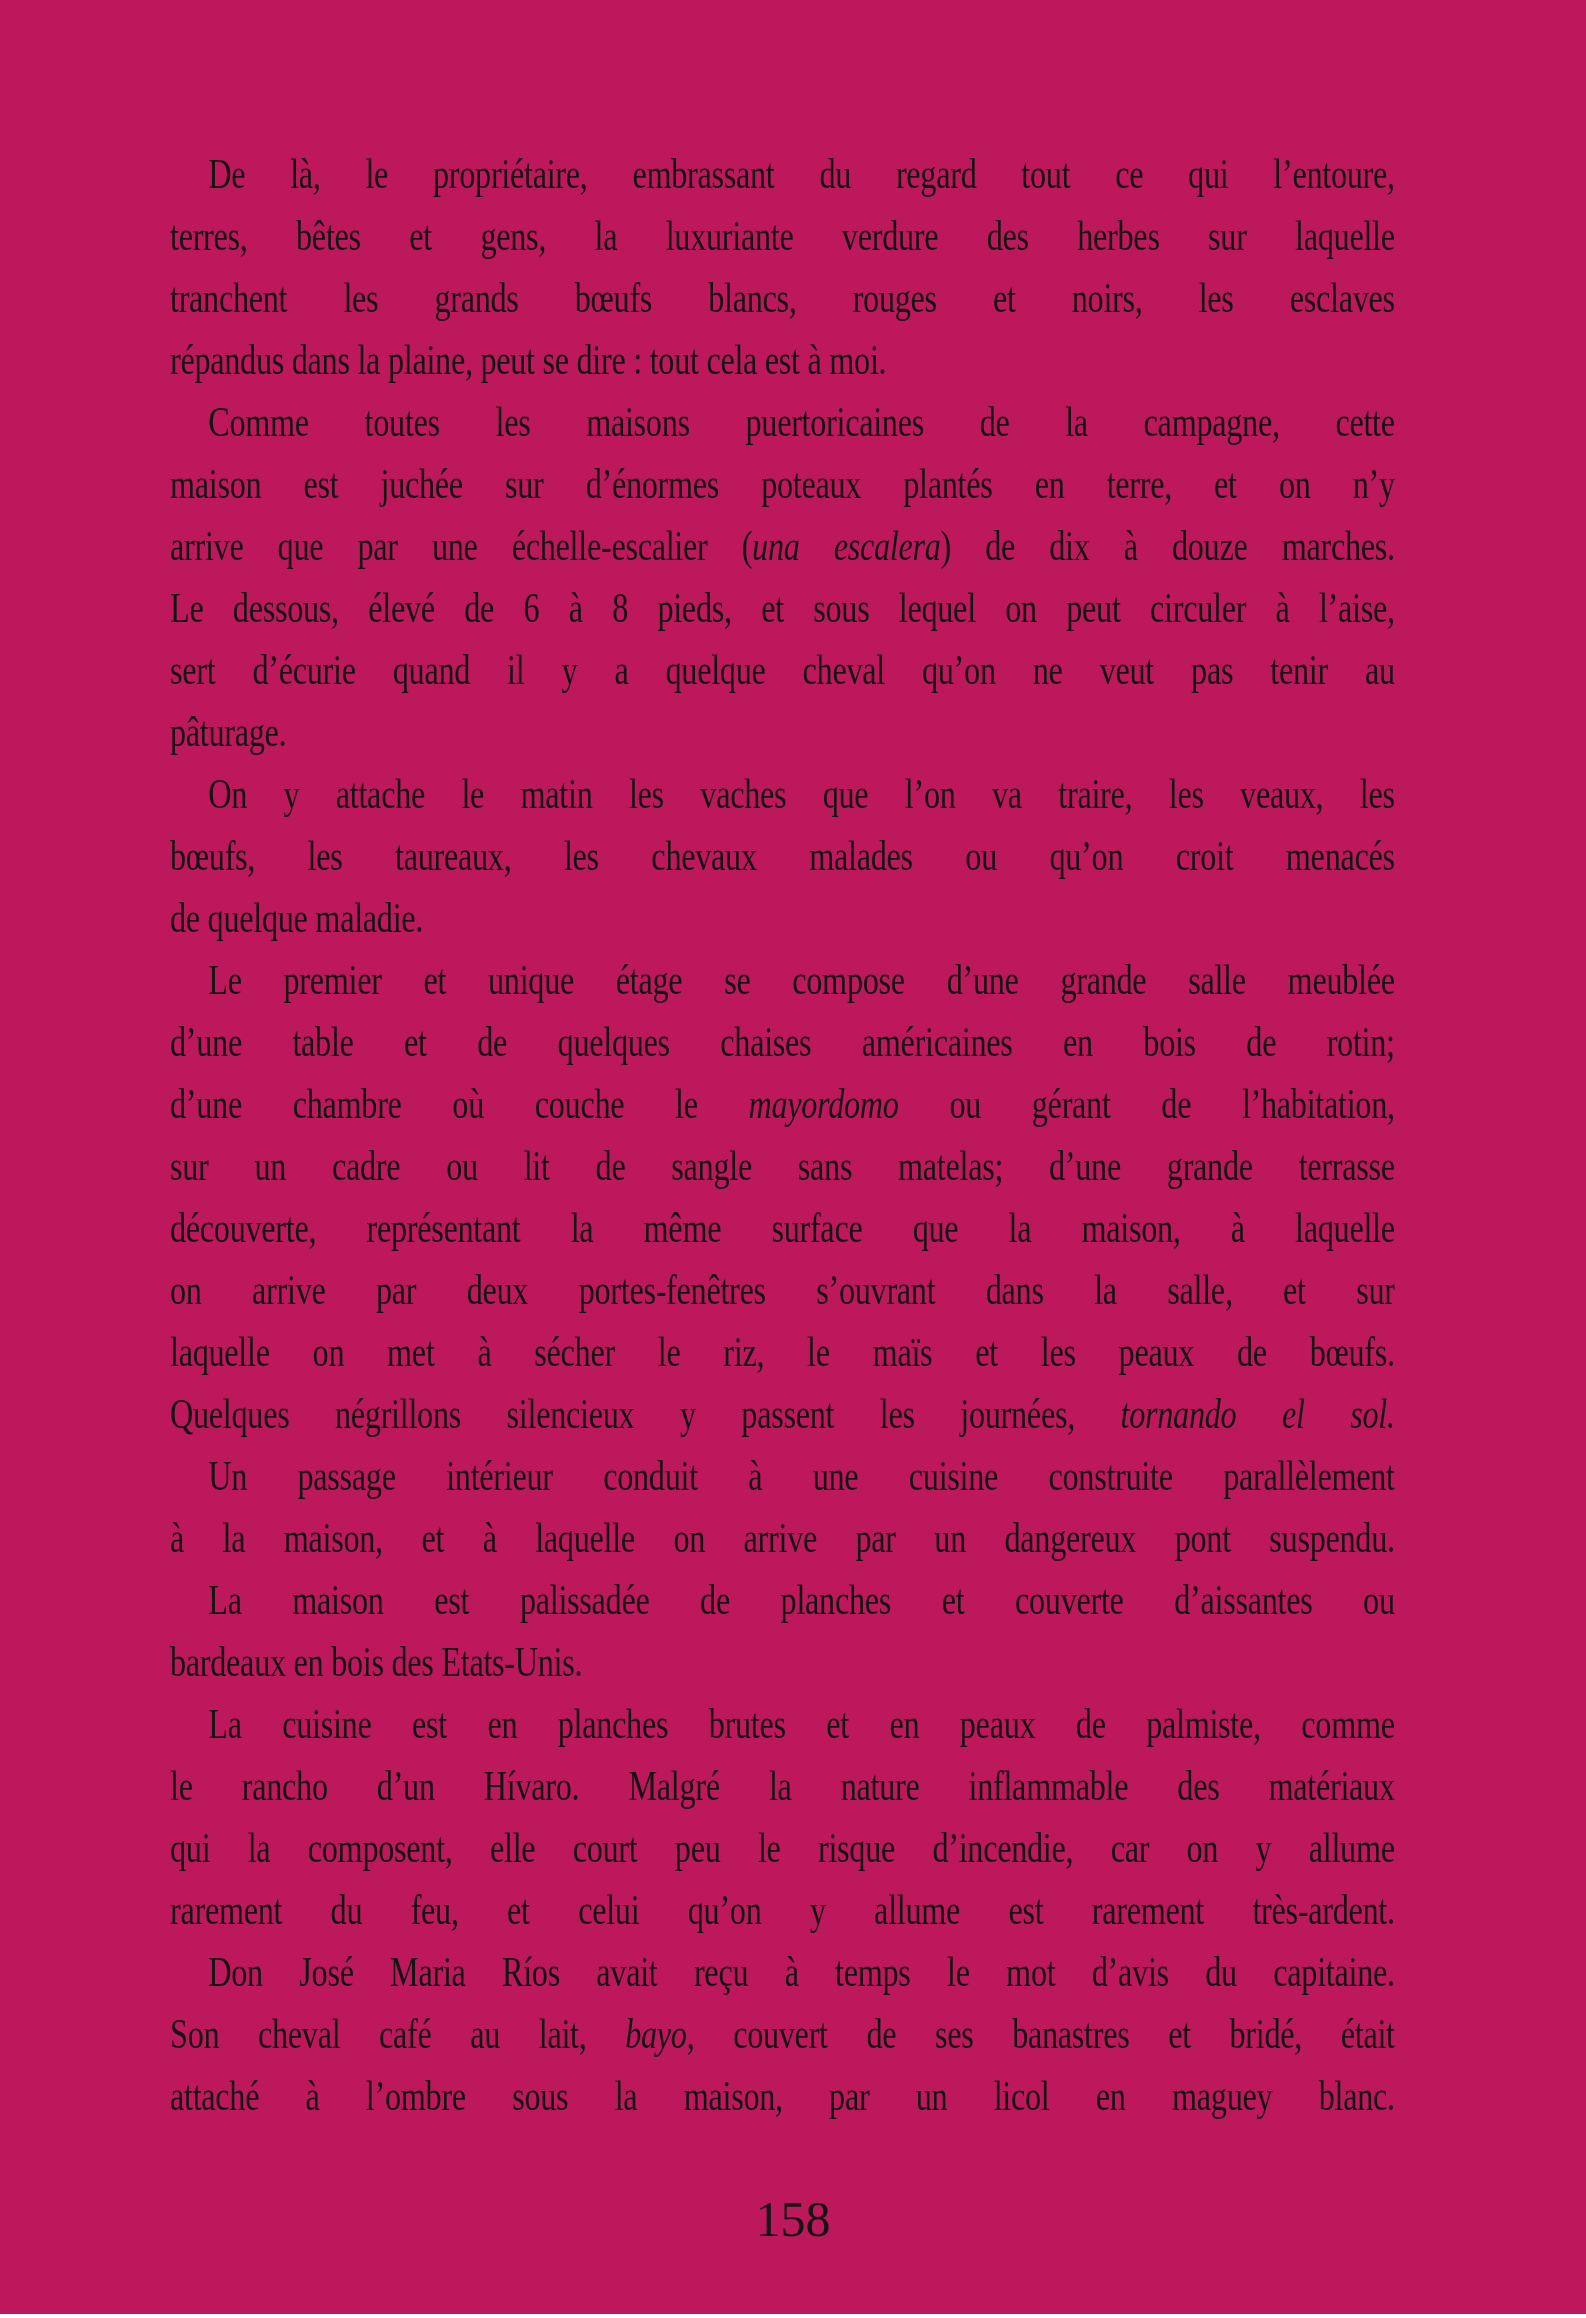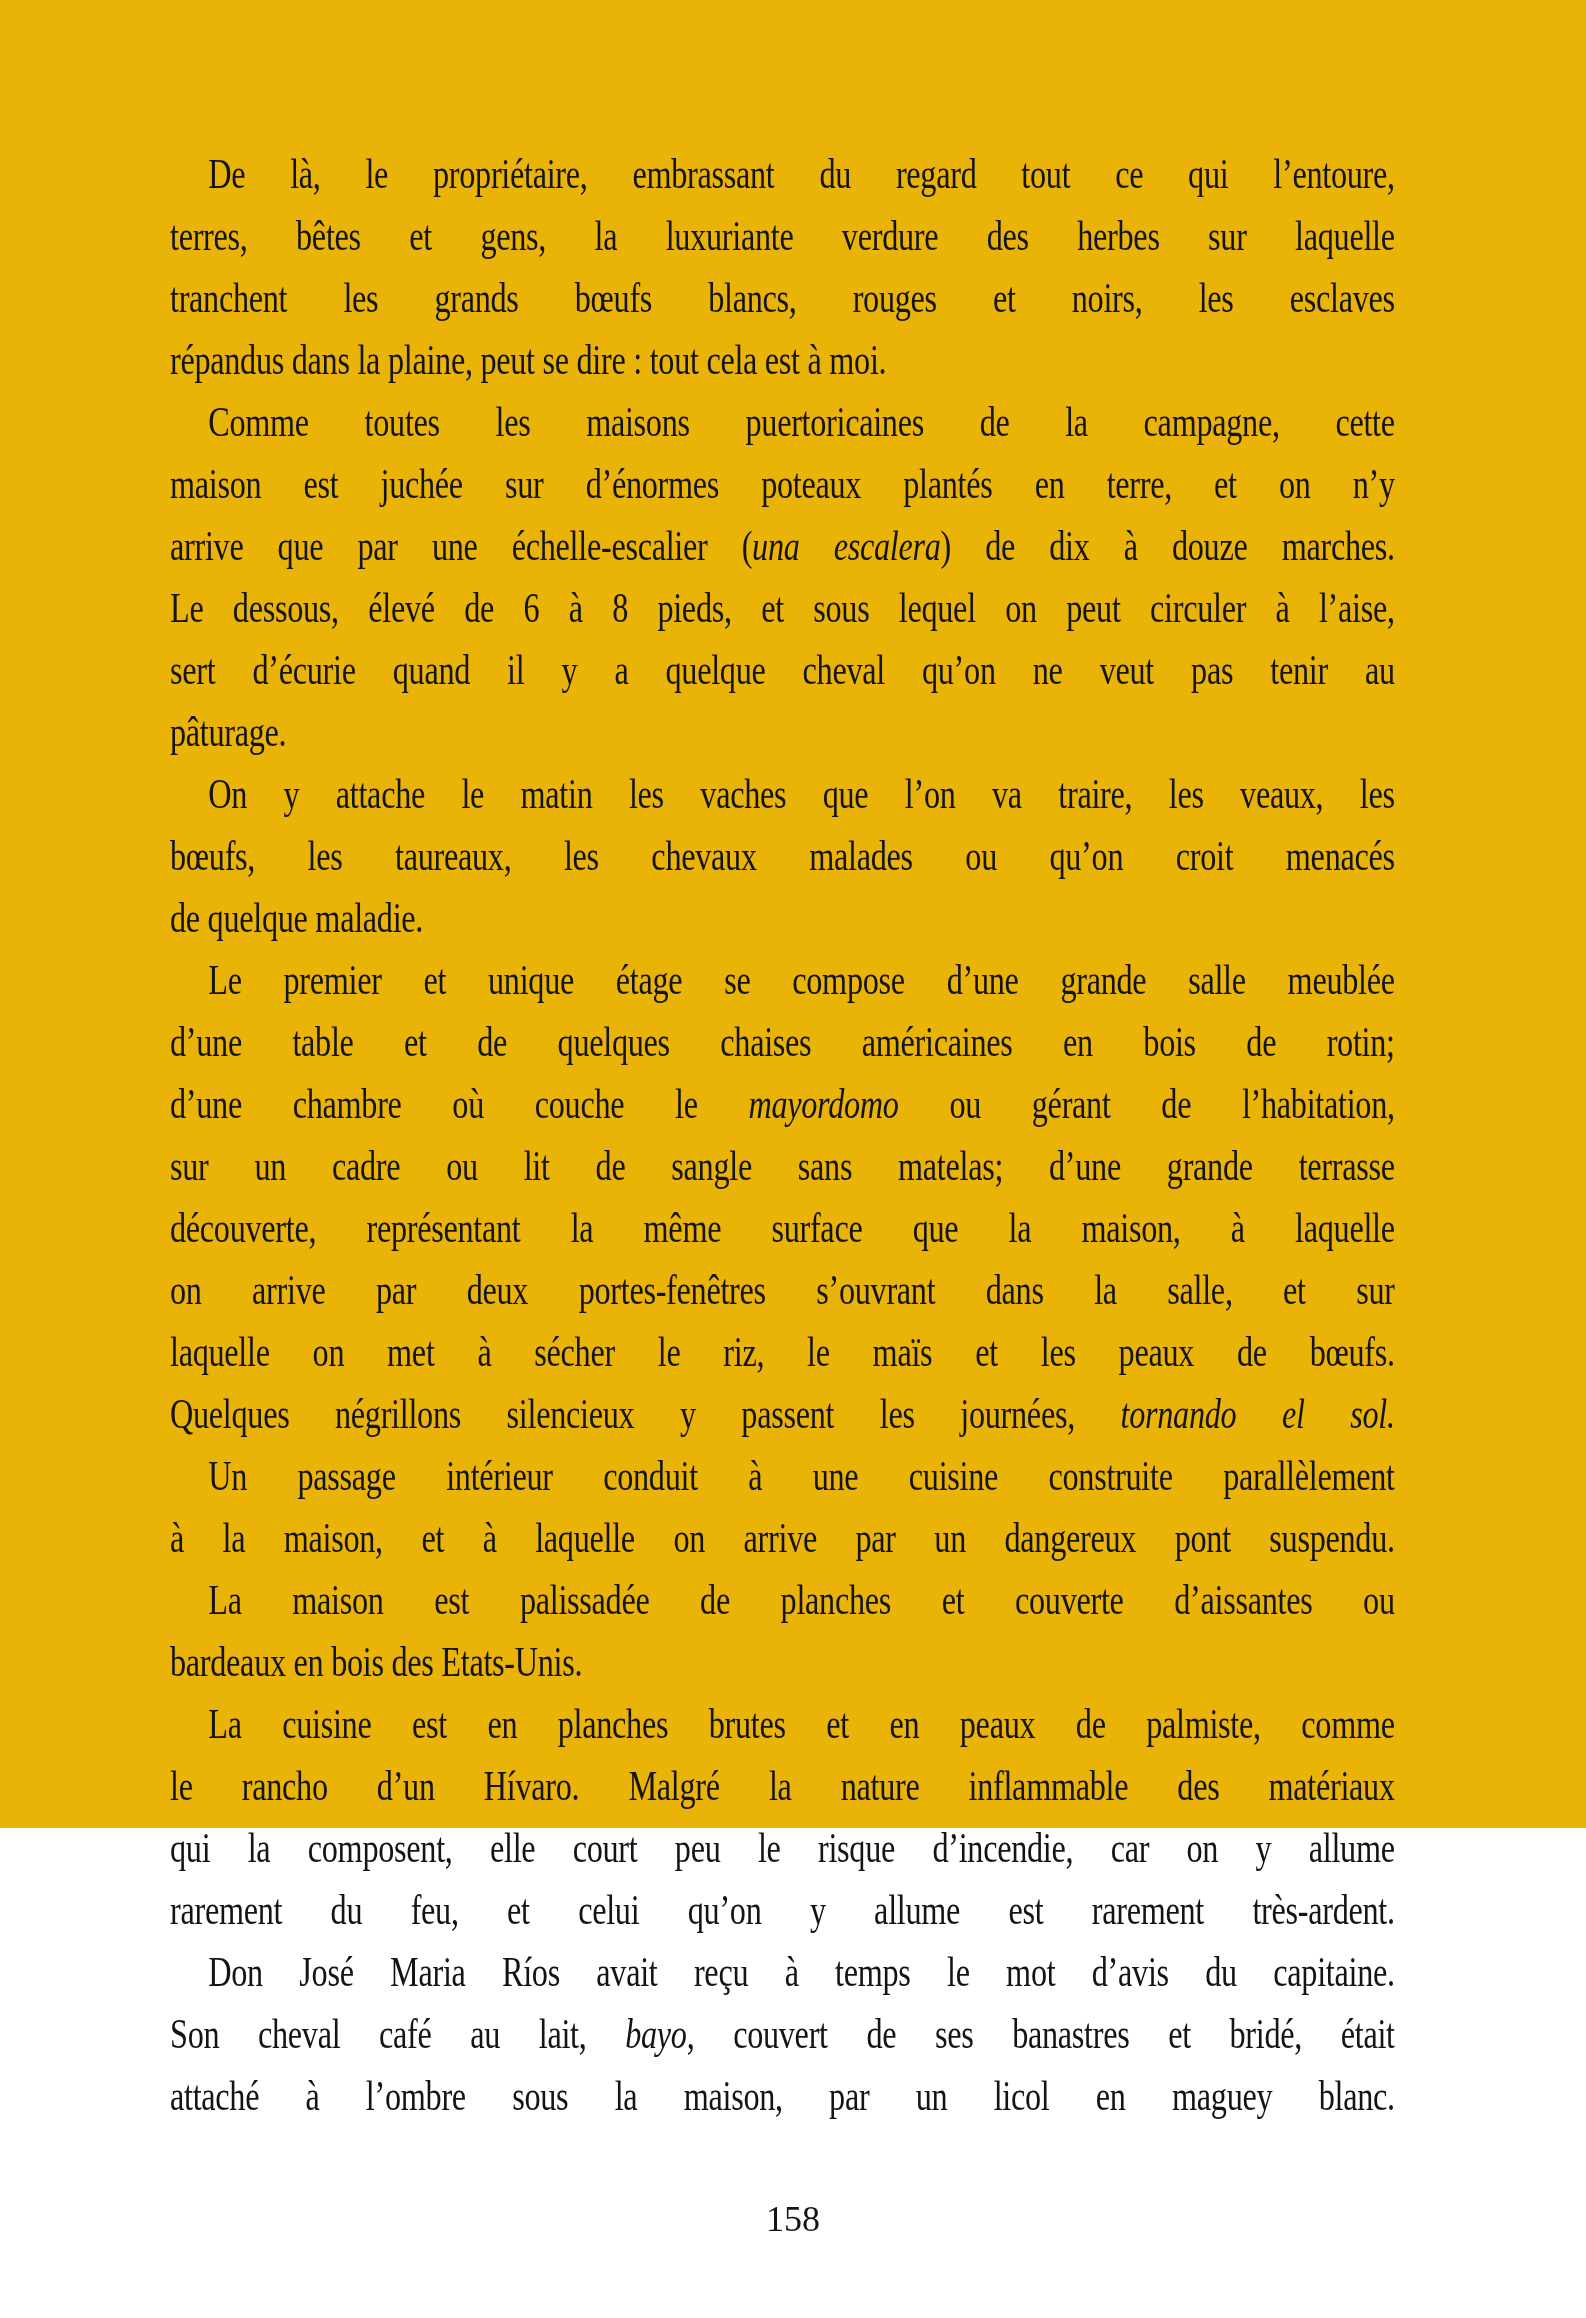--- a/index.html
+++ b/index.html
@@ -5,21 +5,21 @@
   html,body{margin:0;padding:0;}
   body{
     width:1586px;height:2319px;
     background:#ffffff;
     font-family:"Liberation Serif", serif;
     color:#141414;
     position:relative;
     overflow:hidden;
   }
   .page{
-    position:absolute;left:0;top:0;width:1586px;height:1828px;background:#eab308;
+    position:absolute;left:0;top:0;width:1586px;height:2314px;background:#be185d;
   }
   .text-block{
     position:absolute;
     left:170px;top:143px;
     width:1633px;               
     transform:scaleX(0.75);     
     transform-origin:left top;
     font-size:43px;
     line-height:62px;
     letter-spacing:-0.4px;
@@ -36,21 +36,21 @@
   .line.j::after{ content:""; display:inline-block; width:100%; height:0; }
   .line.ind{ padding-left:51px; }
   .line i{ font-style:italic; }
   .page-number{
     position:absolute;
     left:0; right:0;
     top:2188px;
     height:62px;
     line-height:62px;
     text-align:center;
-    font-size:36px;
+    font-size:50px;
     color:#141414;
   }
 </style>
 </head>
 <body>
 
 <div class="page">
   <div class="text-block">
       <div class="paragraph">
         <div class="line j ind"><span>De là, le propriétaire, embrassant du regard tout ce qui l’entoure,</span></div>

